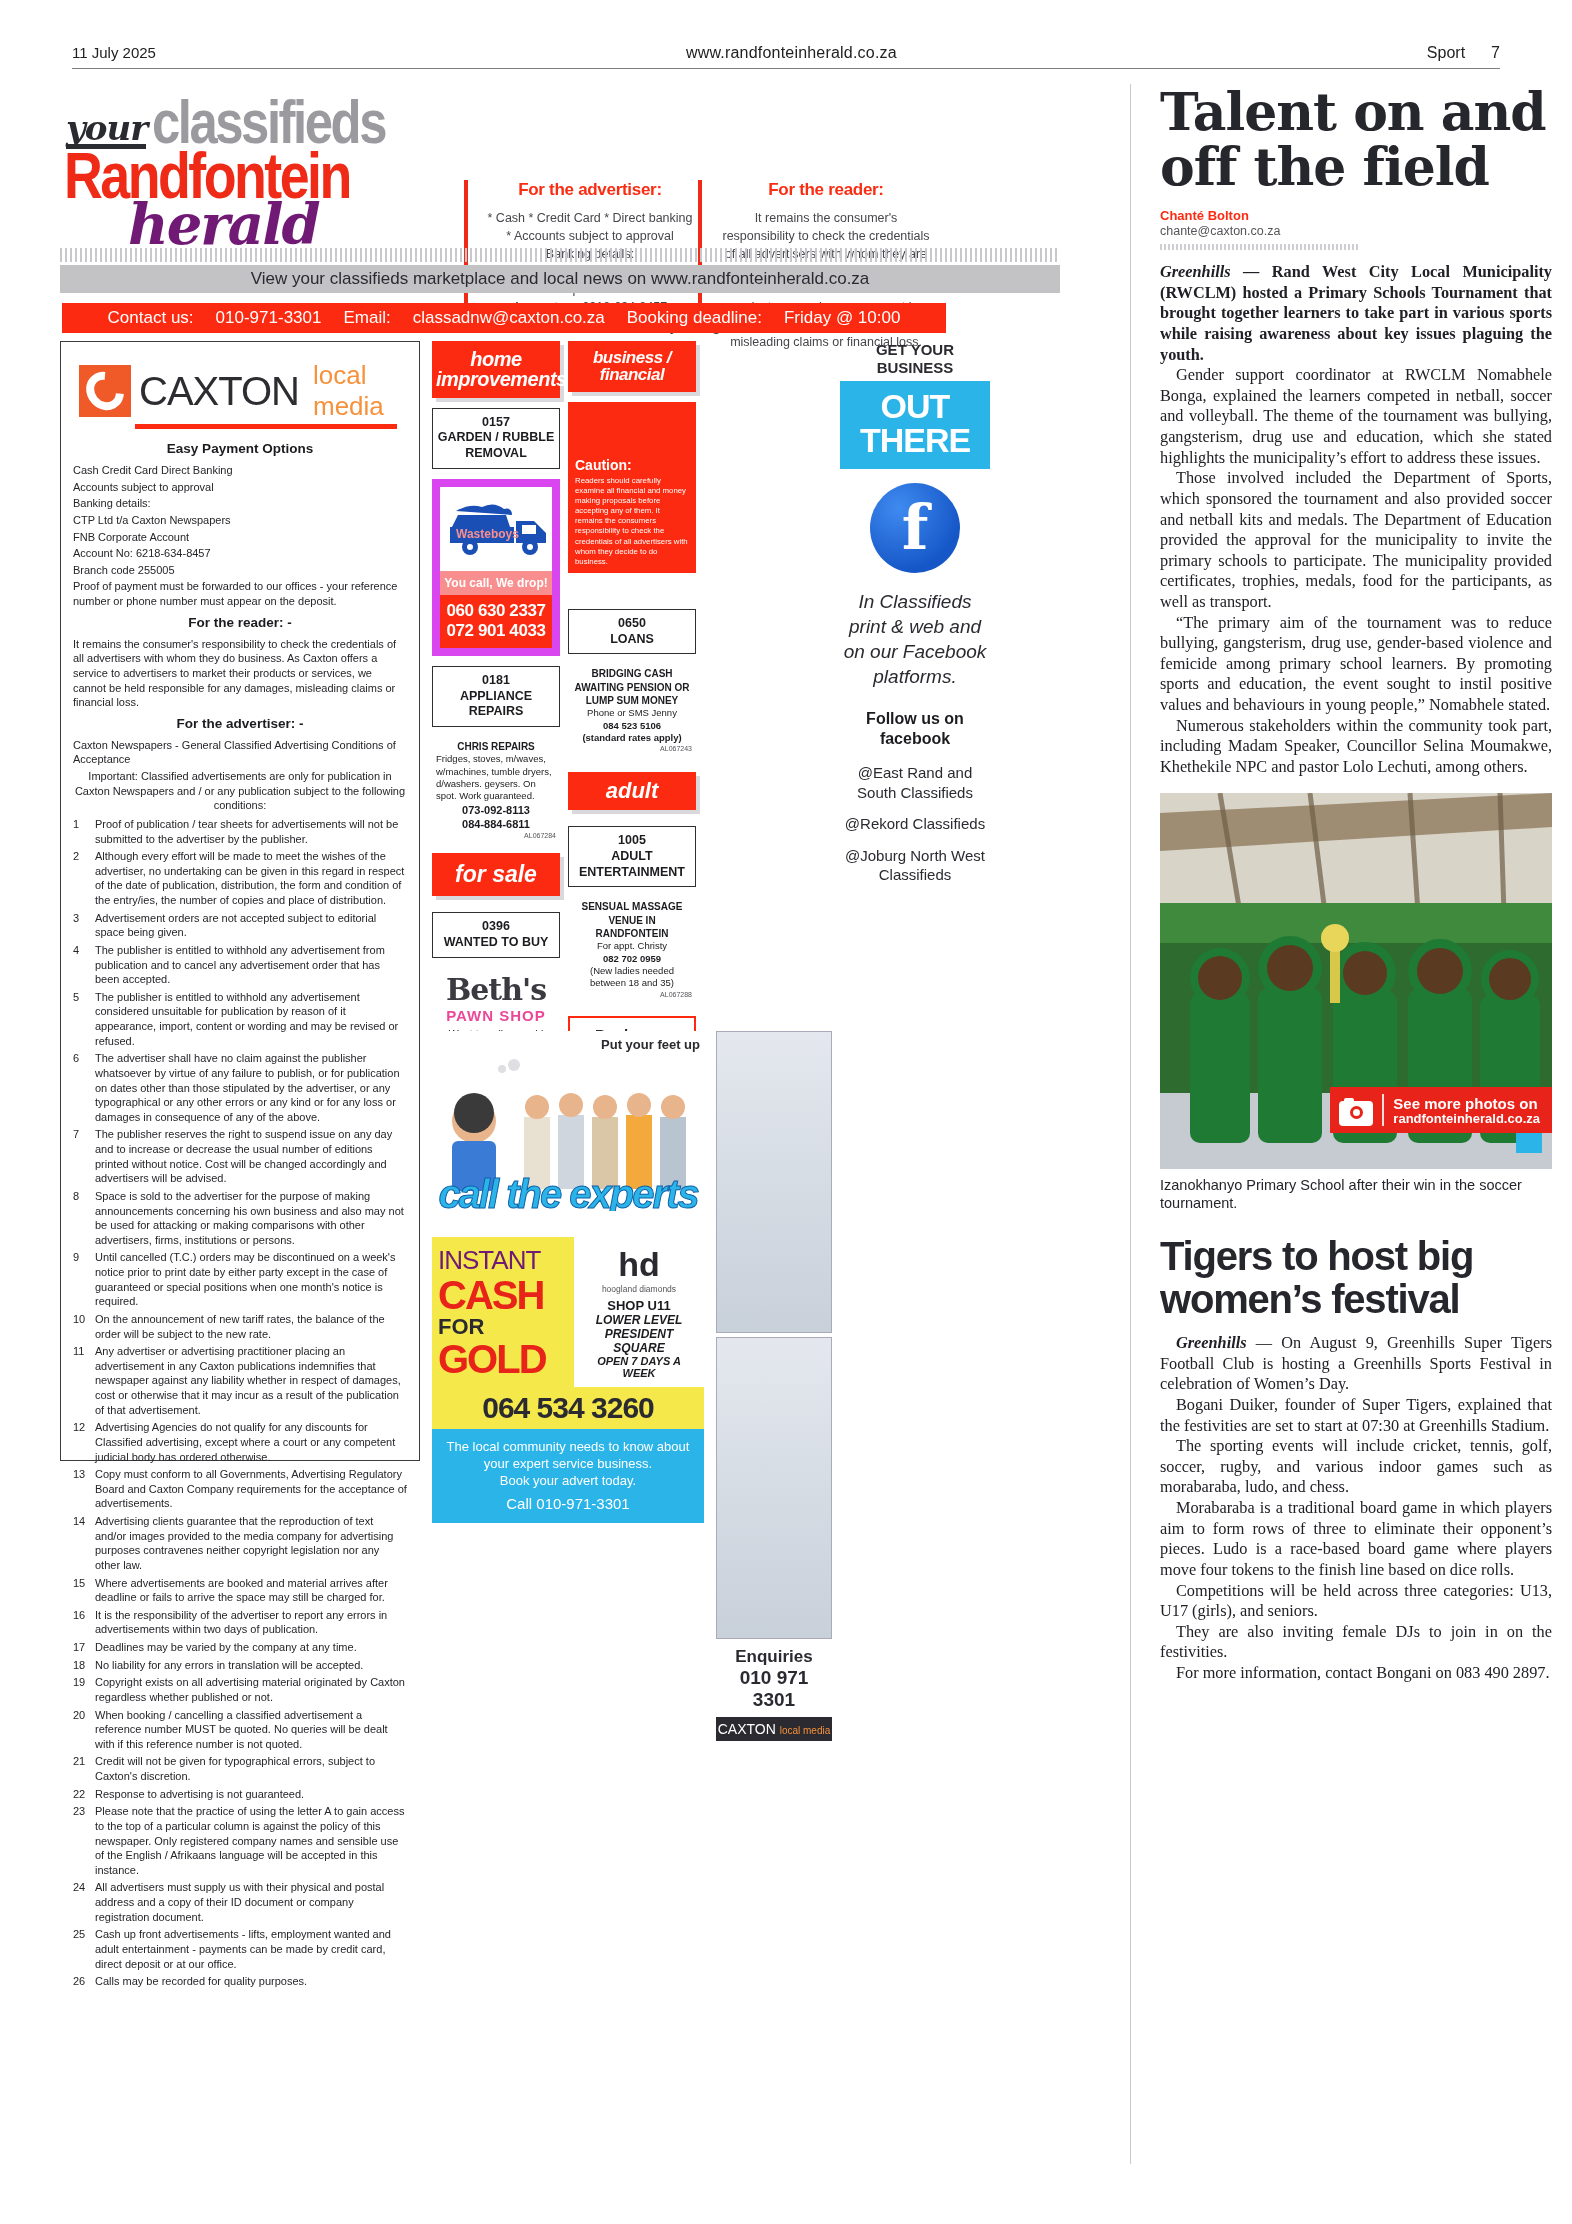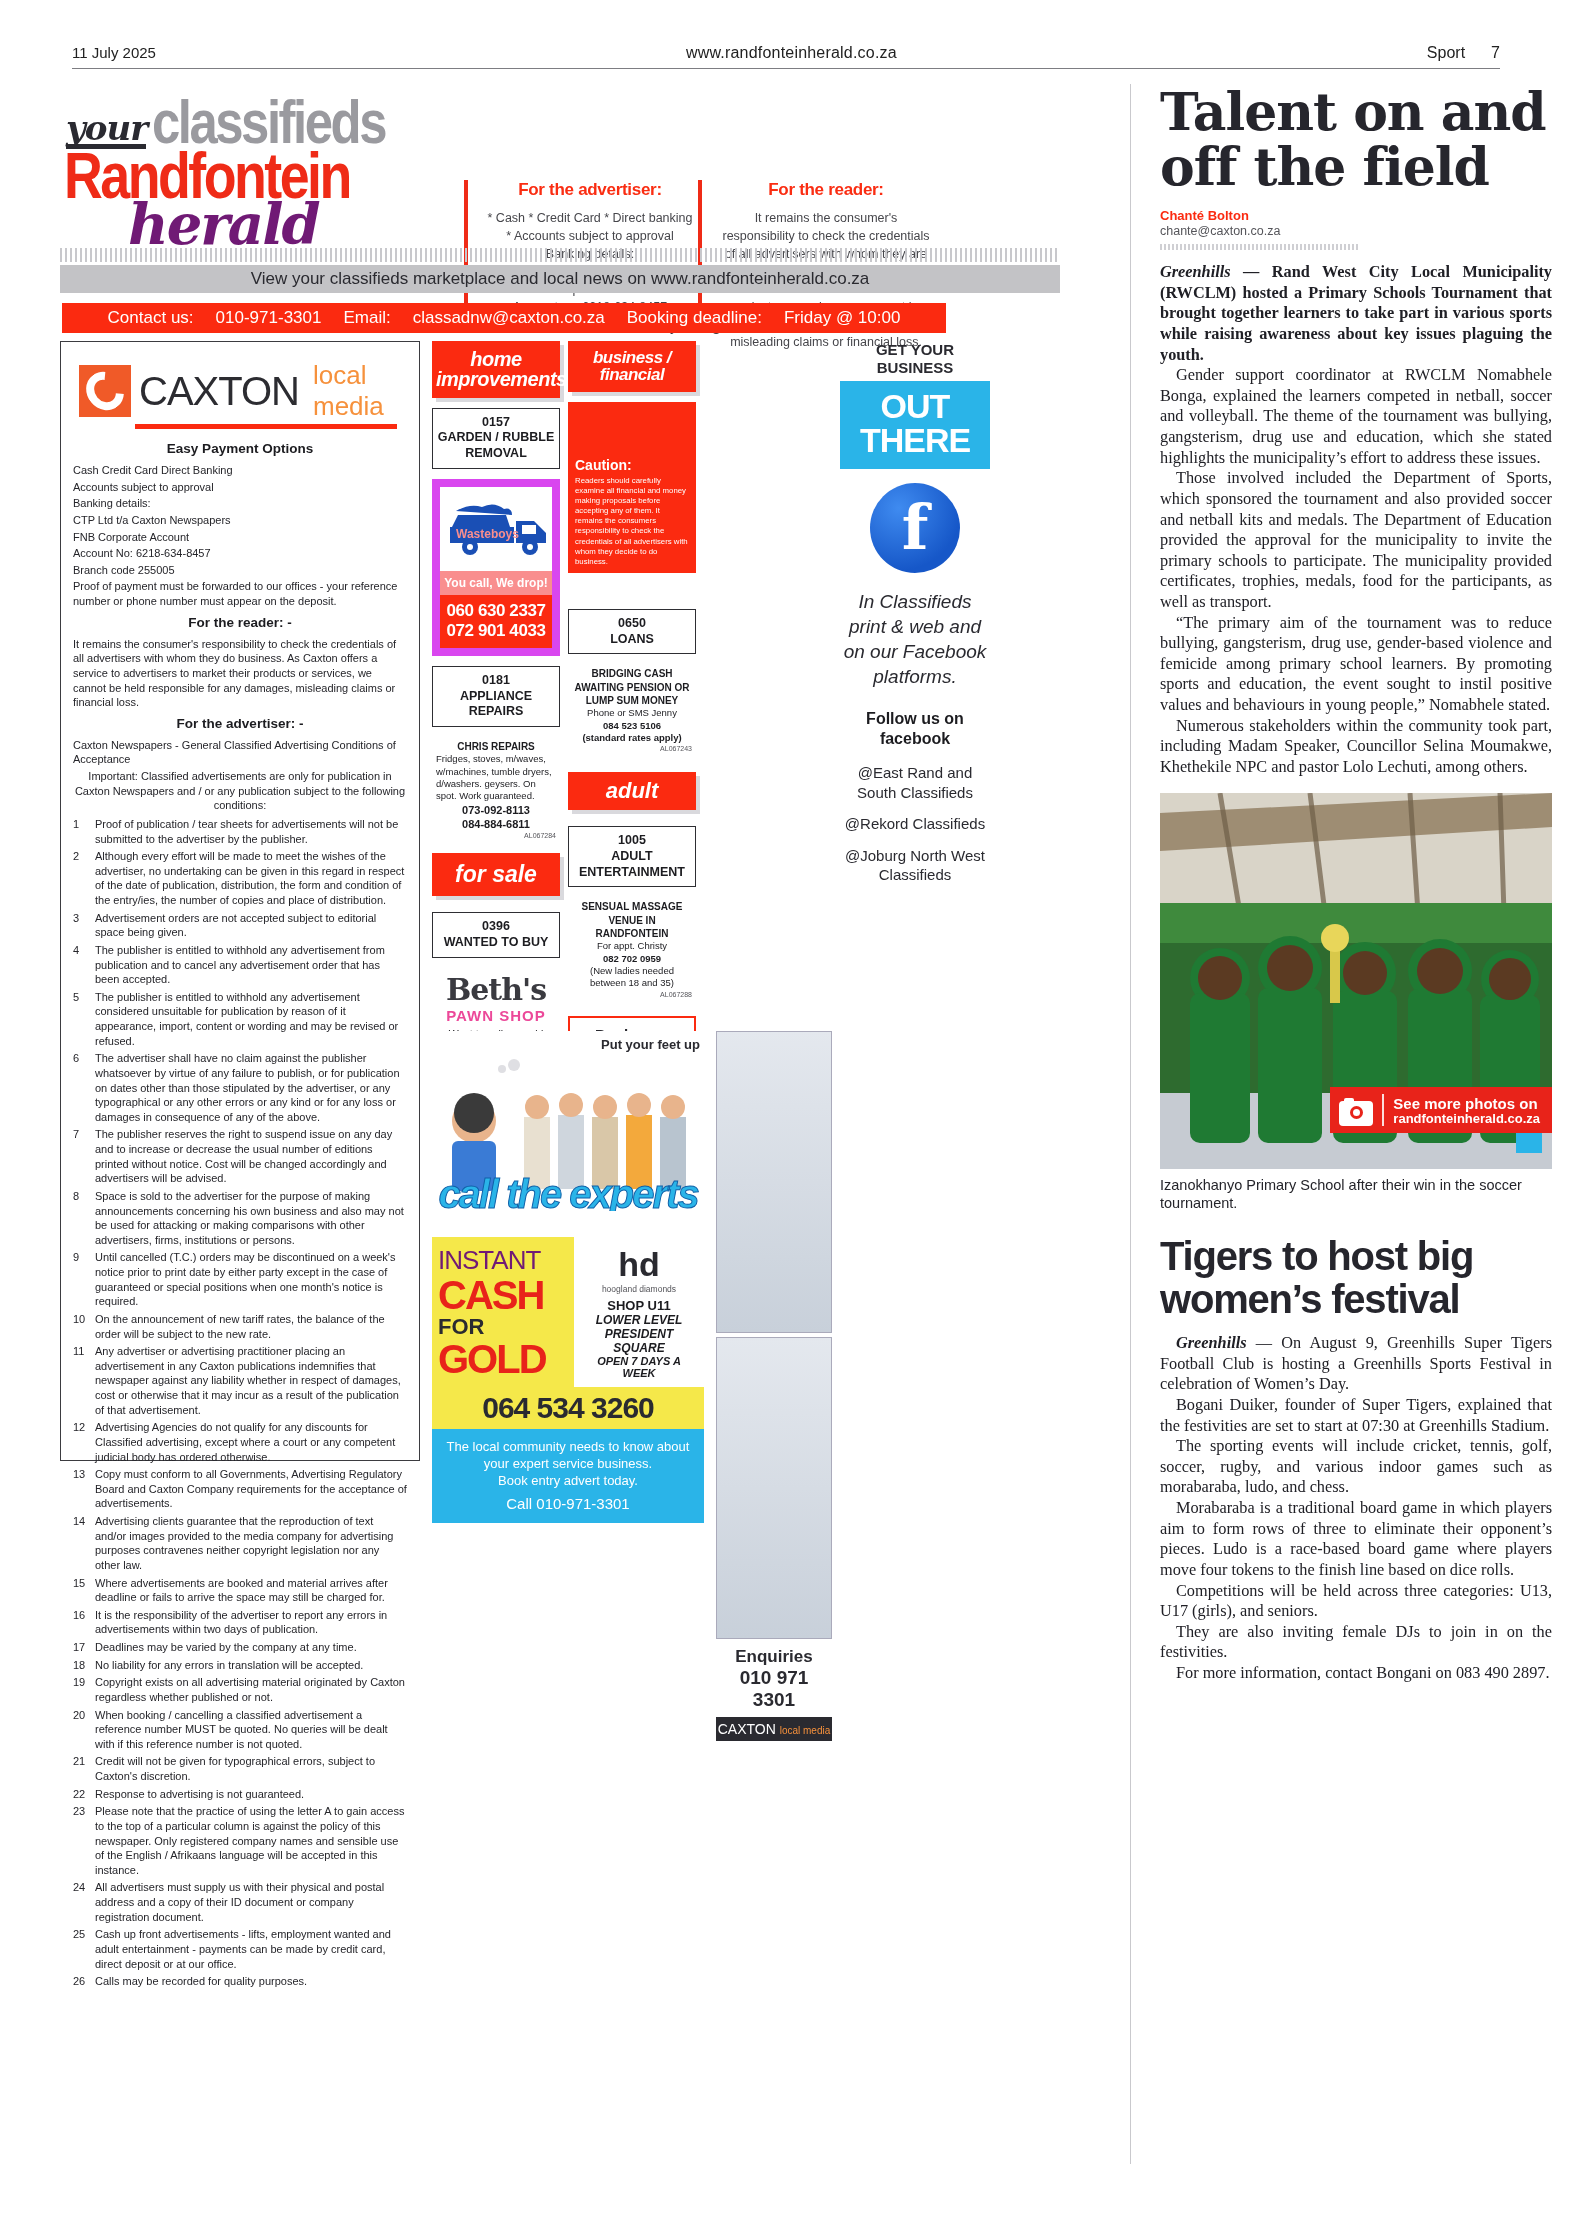--- a/index.html
+++ b/index.html
@@ -468,21 +468,21 @@
           <div style="font-size:8.5px;color:#55555a;">hoogland diamonds</div>
           <div style="font-weight:bold;font-size:13px;margin-top:4px;">SHOP U11</div>
           <div style="font-style:italic;font-weight:bold;font-size:12px;">LOWER LEVEL</div>
           <div style="font-style:italic;font-weight:bold;font-size:12px;">PRESIDENT SQUARE</div>
           <div style="font-style:italic;font-weight:bold;font-size:11px;">OPEN 7 DAYS A WEEK</div>
         </div>
       </div>
       <div style="background:#f5e84a;text-align:center;font-weight:bold;font-size:30px;color:#2a2a30;letter-spacing:-1px;padding:4px 0;">064 534 3260</div>
       <div style="background:#2ab4e8;color:#fff;text-align:center;font-size:13px;line-height:1.3;padding:10px 8px;">
         <div>The local community needs to know about your expert service business.</div>
-        <div>Book entry advert today.</div>
+        <div>Book your advert today.</div>
         <div style="font-size:15px;margin-top:4px;">Call 010-971-3301</div>
       </div>
     </div>
 
     <div style="position:absolute;left:656px;top:690px;width:116px;">
       <div style="height:300px;background:linear-gradient(180deg,#e4e8ee,#c8d0da);border:1px solid #aab;"></div>
       <div style="height:300px;margin-top:4px;background:linear-gradient(180deg,#e4e8ee,#c8d0da);border:1px solid #aab;"></div>
       <div style="margin-top:8px;text-align:center;">
         <div style="font-size:17px;font-weight:bold;color:#2a2a30;">Enquiries</div>
         <div style="font-size:19px;font-weight:bold;color:#2a2a30;">010 971 3301</div>

